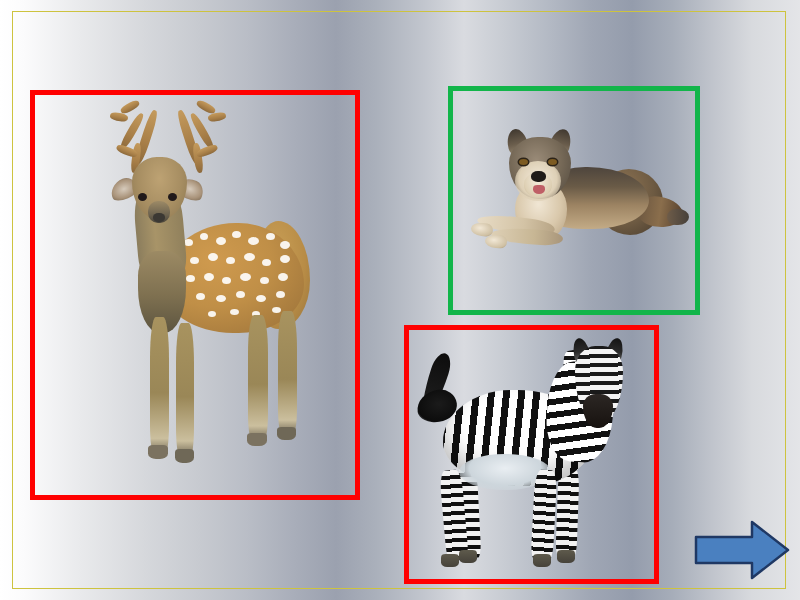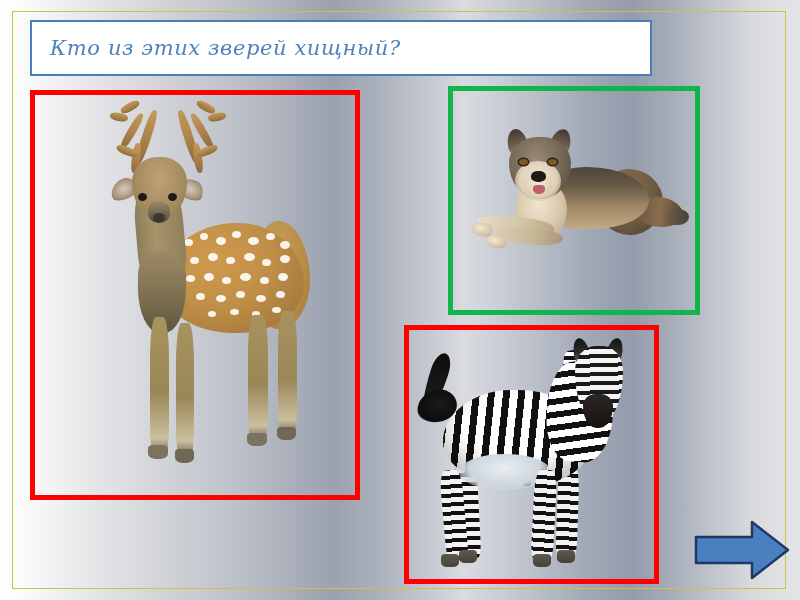--- a/index.html
+++ b/index.html
@@ -333,23 +333,20 @@
     cursor: pointer;
   }
 </style>
 </head>
 <body>
 
 <div class="slide">
 
   <div class="frame"></div>
 
-  <div class="title-box">
-    <div class="title-text">Кто из этих зверей хищный?</div>
-  </div>
 
   <div class="card card-red card-deer">
     <div class="card-inner">
       <div class="deer">
 
         <div class="antler" style="left:62px; top:8px;  width:9px;  height:56px; transform:rotate(18deg);"></div>
         <div class="antler" style="left:48px; top:10px; width:8px;  height:40px; transform:rotate(30deg);"></div>
         <div class="antler" style="left:40px; top:2px;  width:20px; height:8px;  transform:rotate(-28deg);"></div>
         <div class="antler" style="left:30px; top:12px; width:18px; height:8px;  transform:rotate(10deg);"></div>
         <div class="antler" style="left:52px; top:42px; width:8px;  height:30px; transform:rotate(8deg);"></div>

